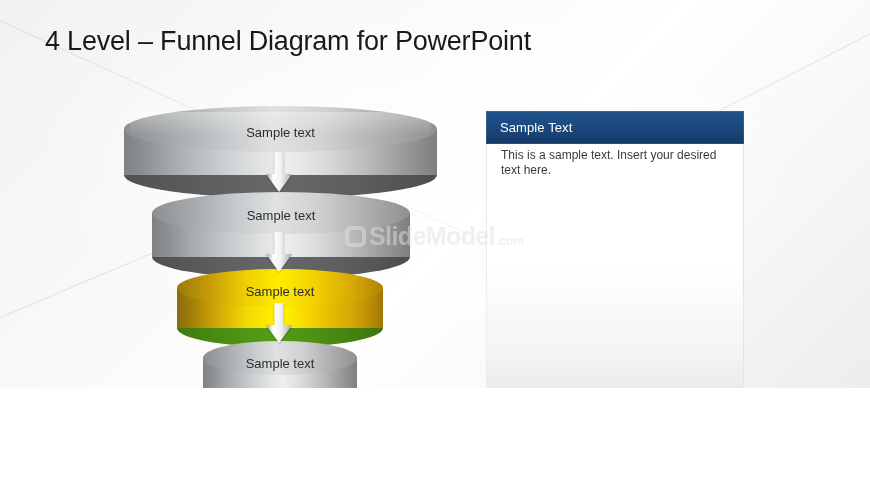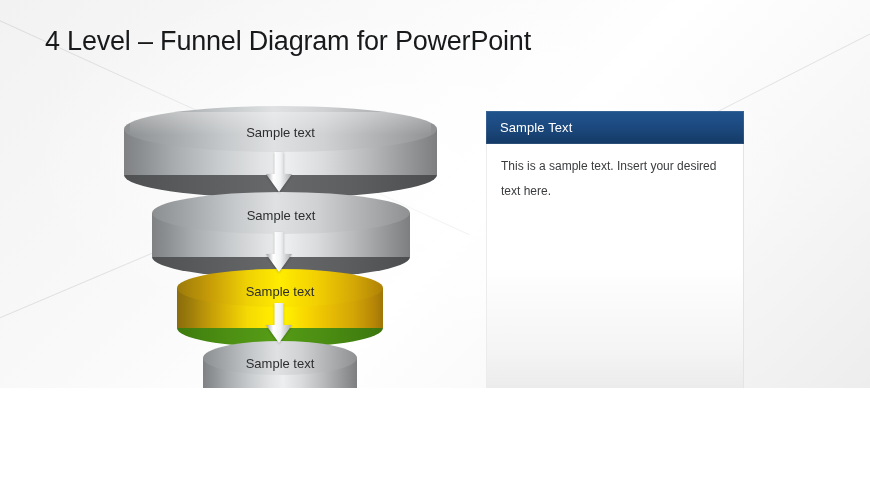--- a/index.html
+++ b/index.html
@@ -178,23 +178,23 @@
     letter-spacing: 0.1px;
   }
   #panel-body {
     height: 290px;
     background: linear-gradient(to bottom, #ffffff 0%, #ffffff 42%, #f4f4f4 72%, #e3e3e3 96%, #dedede 100%);
     border-left: 1px solid #ececec;
     border-right: 1px solid #e4e4e4;
     border-bottom: 1px solid #dcdcdc;
   }
   #panel-text {
-    padding: 10px 16px 0 14px;
+    padding: 4px 16px 0 14px;
     font-size: 12px;
-    line-height: 25px;
+    line-height: 15px;
     color: #3a3c3e;
   }
 
   
   #watermark {
     position: absolute;
     left: 345px;
     top: 222px;
     display: flex;
     align-items: center;
@@ -301,20 +301,25 @@
 
     <div class="level grey" style="left:203px; top:341px; width:154px; height:72px;">
       <div class="cyl-bottom" style="top:38px; height:34px;"></div>
       <div class="cyl-body" style="top:17px; height:38px;"></div>
       <div class="cyl-top" style="top:0; height:34px;"></div>
       <div class="cyl-label" style="top:15px;">Sample text</div>
     </div>
 
   </div>
 
+  <div id="watermark">
+    <div id="wm-logo"></div>
+    <div id="wm-name">SlideModel</div>
+    <div id="wm-tld">.com</div>
+  </div>
 
   <div id="panel">
     <div id="panel-header">
       <span id="panel-header-title">Sample Text</span>
     </div>
     <div id="panel-body">
       <div id="panel-text">This is a sample text. Insert your desired text here.</div>
     </div>
   </div>
 

